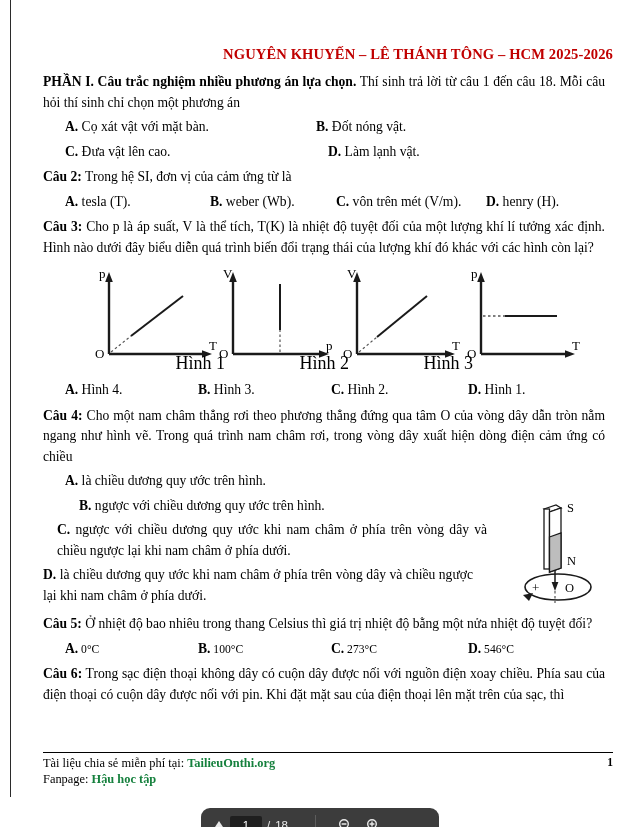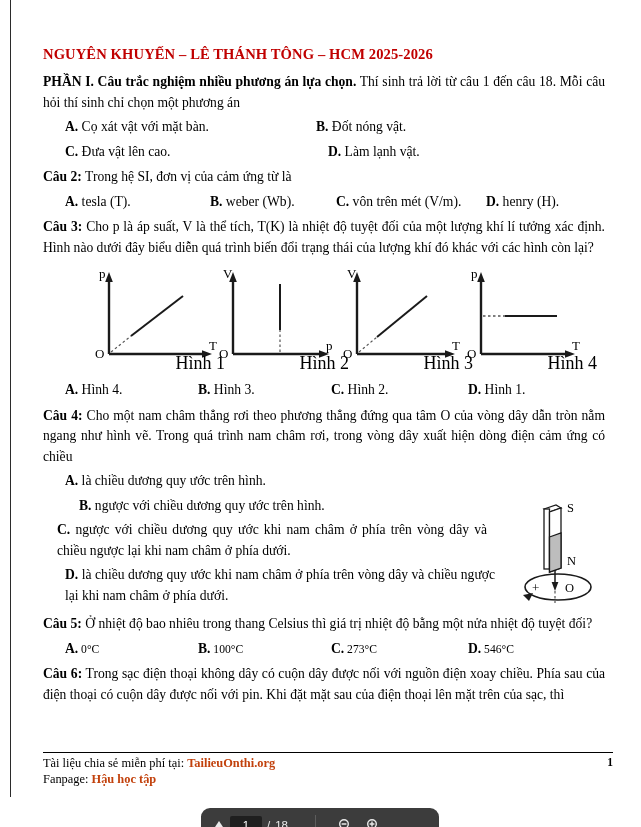--- a/index.html
+++ b/index.html
@@ -29,21 +29,21 @@
   }
   #page-inner {
     position: absolute;
     left: 32px;
     top: 0;
     width: 570px;
     height: 797px;
   }
 
   .doc-title {
-    text-align: left;
+    text-align: right;
     color: #c00000;
     font-weight: bold;
     font-size: 14.6px;
     letter-spacing: .1px;
     margin: 46px 0 0 0;
     white-space: nowrap;
   }
 
   .para {
     font-size: 13.6px;
@@ -123,21 +123,21 @@
     border-top: 1px solid #000;
     width: 100%;
     margin-bottom: 3px;
   }
   .foot-line {
     font-size: 12.4px;
     line-height: 15.5px;
     white-space: nowrap;
   }
   .foot-red {
-    color: #c2410c;
+    color: #15803d;
     font-weight: bold;
   }
   #page-num {
     position: absolute;
     right: 0;
     top: 4px;
     font-size: 11.5px;
     font-weight: bold;
   }
 
@@ -272,37 +272,36 @@
           <line x1="18" y1="88" x2="18" y2="14" stroke="#1a1a1a" stroke-width="2.4"></line>
           <polygon points="18,6 14.2,16 21.8,16" fill="#1a1a1a"></polygon>
           <line x1="18" y1="88" x2="104" y2="88" stroke="#1a1a1a" stroke-width="2.4"></line>
           <polygon points="112,88 102,84.2 102,91.8" fill="#1a1a1a"></polygon>
           <line x1="20" y1="50" x2="42" y2="50" stroke="#555" stroke-width="1.4" stroke-dasharray="2.5,2.5"></line>
           <line x1="42" y1="50" x2="94" y2="50" stroke="#1a1a1a" stroke-width="2"></line>
           <text x="8" y="12" font-family="Liberation Serif, serif" font-size="13" fill="#000">p</text>
           <text x="109" y="84" font-family="Liberation Serif, serif" font-size="13" fill="#000">T</text>
           <text x="4" y="92" font-family="Liberation Serif, serif" font-size="13" fill="#000">O</text>
         </svg>
-        <div class="fig-cap">Hình 4</div>
       </div>
     </div>
 
     <div class="ans-row" style="margin-top:6px">
       <div class="ans" style="left:22px"><span class="k">A.</span><span> Hình 4.</span></div>
       <div class="ans" style="left:155px"><span class="k">B.</span><span> Hình 3.</span></div>
       <div class="ans" style="left:288px"><span class="k">C.</span><span> Hình 2.</span></div>
       <div class="ans" style="left:425px"><span class="k">D.</span><span> Hình 1.</span></div>
     </div>
 
     <div class="para q"><span class="qlabel">Câu 4:</span><span> Cho một nam châm thẳng rơi theo phương thẳng đứng qua tâm O của vòng dây dẫn tròn nằm ngang như hình vẽ. Trong quá trình nam châm rơi, trong vòng dây xuất hiện dòng điện cảm ứng có chiều</span></div>
 
     <div class="opt" style="margin-left:22px"><span class="k">A.</span><span> là chiều dương quy ước trên hình.</span></div>
     <div class="opt" style="margin-left:36px"><span class="k">B.</span><span> ngược với chiều dương quy ước trên hình.</span></div>
     <div class="opt narrow" style="margin-left:14px"><span class="k">C.</span><span> ngược với chiều dương quy ước khi nam châm ở phía trên vòng dây và chiều ngược lại khi nam châm ở phía dưới.</span></div>
-    <div class="opt narrow" style="margin-left:22px"><span class="k">D.</span><span> là chiều dương quy ước khi nam châm ở phía trên vòng dây và chiều ngược lại khi nam châm ở phía dưới.</span></div>
+    <div class="opt narrow" style=""><span class="k">D.</span><span> là chiều dương quy ước khi nam châm ở phía trên vòng dây và chiều ngược lại khi nam châm ở phía dưới.</span></div>
 
     <div class="para q" style="margin-top:8px"><span class="qlabel">Câu 5:</span><span> Ở nhiệt độ bao nhiêu trong thang Celsius thì giá trị nhiệt độ bằng một nửa nhiệt độ tuyệt đối?</span></div>
     <div class="ans-row">
       <div class="ans" style="left:22px"><span class="k">A.</span><span class="small-unit"> 0°C</span></div>
       <div class="ans" style="left:155px"><span class="k">B.</span><span class="small-unit"> 100°C</span></div>
       <div class="ans" style="left:288px"><span class="k">C.</span><span class="small-unit"> 273°C</span></div>
       <div class="ans" style="left:425px"><span class="k">D.</span><span class="small-unit"> 546°C</span></div>
     </div>
 
     <div class="para q"><span class="qlabel">Câu 6:</span><span> Trong sạc điện thoại không dây có cuộn dây được nối với nguồn điện xoay chiều. Phía sau của điện thoại có cuộn dây được nối với pin. Khi đặt mặt sau của điện thoại lên mặt trên của sạc, thì</span></div>

